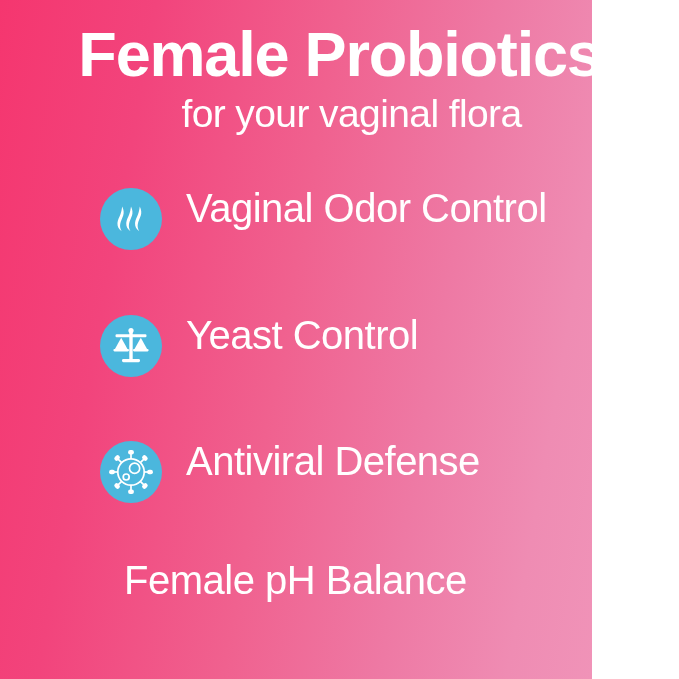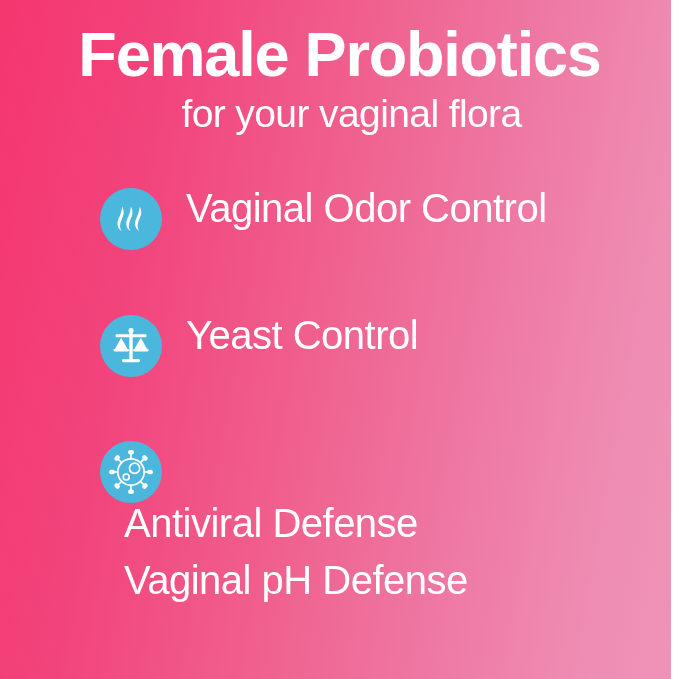--- a/index.html
+++ b/index.html
@@ -6,21 +6,21 @@
   html, body {
     margin: 0;
     padding: 0;
     background: #ffffff;
   }
   body {
     font-family: "Liberation Sans", sans-serif;
   }
   #infographic {
     position: relative;
-    width: 671px;
+    width: 592px;
     height: 679px;
     overflow: hidden;
     background: linear-gradient(100deg, #f5366f 0%, #f2447c 22%, #f0618f 48%, #ee79a4 70%, #ef8cb3 88%, #f093b8 100%);
   }
   .header {
     position: absolute;
     top: 0;
     left: 0;
     width: 679px;
     text-align: center;
@@ -55,21 +55,21 @@
   }
   .benefit-row {
     position: absolute;
     left: 100px;
     display: flex;
     align-items: flex-start;
     height: 64px;
   }
   .benefit-row.r0 { top: 10px; }
   .benefit-row.r1 { top: 137px; }
-  .benefit-row.r2 { top: 263px; flex-direction: column; }
+  .benefit-row.r2 { top: 263px; }
   .benefit-row.r3 { top: 382px; }
   .icon-badge {
     width: 62px;
     height: 62px;
     border-radius: 50%;
     background: #4bb7dd;
     flex: 0 0 62px;
     display: flex;
     align-items: center;
     justify-content: center;
@@ -155,17 +155,17 @@
             <rect x="7.2" y="35.8" width="5.8" height="4.4" rx="2.0" transform="rotate(45 10.1 38.0)"></rect>
             <rect x="2.1" y="21.8" width="5.8" height="4.4" rx="2.0"></rect>
             <rect x="7.2" y="7.8" width="5.8" height="4.4" rx="2.0" transform="rotate(-45 10.1 10.0)"></rect>
           </g>
         </svg>
       </span>
       <span class="benefit-label">Antiviral Defense</span>
     </div>
 
     <div class="benefit-row r3">
-      <span class="benefit-label">Vaginal pH Defense</span>
+      <span class="benefit-label">Female pH Balance</span>
     </div>
 
   </div>
 </div>
 
 </body></html>

